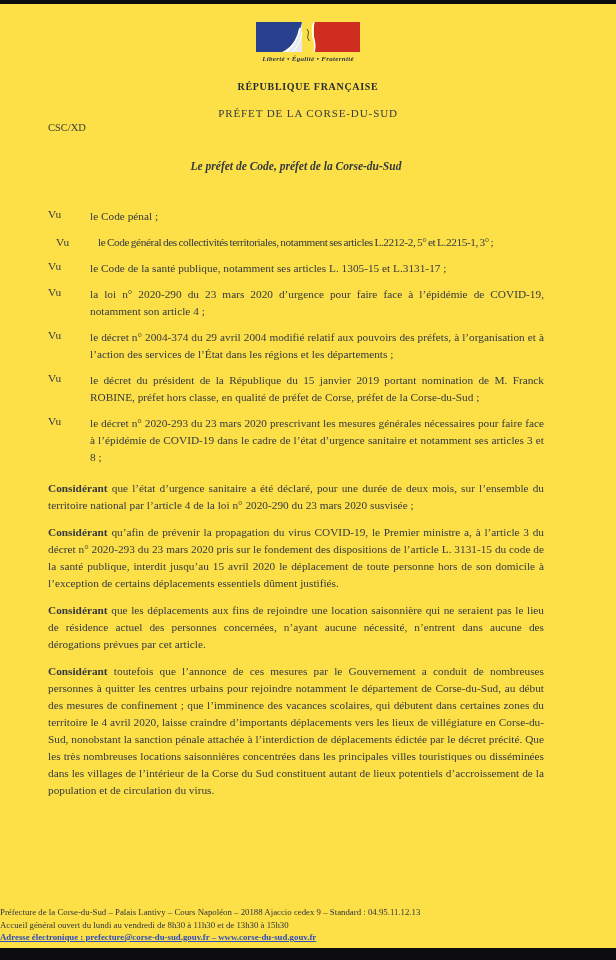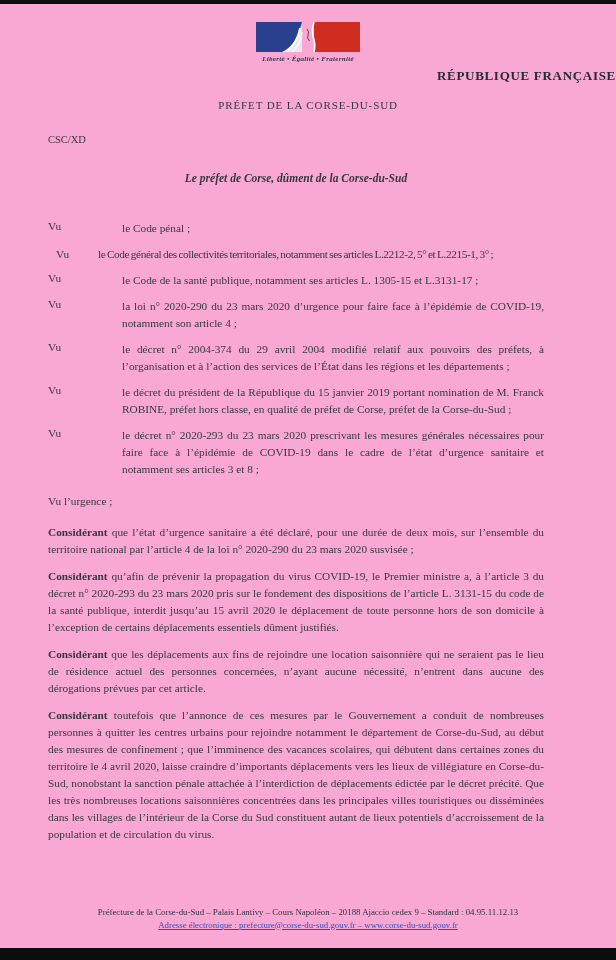--- a/index.html
+++ b/index.html
@@ -1,57 +1,57 @@
 <!DOCTYPE html>
 <html lang="fr"><head>
 <meta charset="utf-8">
 <style>
   html,body{margin:0;padding:0;background:#e8e8e8;}
   .page{
     position:relative;width:616px;height:960px;margin:0 auto;
-    background:#f9a8d4;overflow:hidden;
+    background:#fde047;overflow:hidden;
     font-family:"Liberation Serif","DejaVu Serif",serif;
     color:#35393f;font-size:11.3px;
   }
   .bar{position:absolute;left:0;width:100%;background:#0d0d10;}
   .bar-top{top:0;height:4px;}
   .bar-bottom{bottom:0;height:12px;z-index:5;}
 
   
   .doc-header{position:absolute;top:22px;left:0;width:100%;text-align:center;}
   .flag-svg{display:block;margin:0 auto;}
   .motto{margin-top:3px;font-size:7px;font-weight:bold;font-style:italic;letter-spacing:.3px;color:#2e3340;}
-  .republique{margin-top:5px;font-size:13px;font-weight:bold;letter-spacing:.7px;color:#262b33;text-align:right;}
+  .republique{margin-top:18px;font-size:10px;font-weight:bold;letter-spacing:.7px;color:#262b33;}
   .prefet{margin-top:15px;font-size:11px;letter-spacing:.9px;}
 
   
-  .content{position:absolute;top:134px;left:48px;width:496px;}
+  .content{position:absolute;top:122px;left:48px;width:496px;}
   .ref{font-size:10.5px;}
   .title{margin:15px 0 0;font-size:11.5px;font-weight:bold;text-align:justify;line-height:16px;}
   .subtitle{margin:27px 0 0;text-align:center;font-weight:bold;font-style:italic;font-size:11.5px;}
 
   .vu-list{margin-top:36px;}
   .vu-row{display:grid;grid-template-columns:42px 1fr;margin:0 0 9px;}
   .vu-label{font-weight:normal;}
-  .vu-text{text-align:justify;line-height:17px;margin-left:32px;}
+  .vu-text{text-align:justify;line-height:17px;}
   .vu-flat{margin:0 8px 9px;text-align:justify;line-height:17px;}
   .tight{letter-spacing:-.4px;word-spacing:-.8px;}
   .vu-label-inline{display:inline-block;width:42px;letter-spacing:0;word-spacing:0;}
   .vu-urgence{margin:15px 0 0;line-height:17px;}
 
   .considerant-list{margin-top:14px;}
   .considerant{margin:10px 0 0;text-align:justify;line-height:17px;}
   .considerant b{font-weight:bold;}
 
   
   .doc-footer{
-    position:absolute;top:906px;left:0;width:100%;text-align:center;
+    position:absolute;top:906px;left:0;width:100%;
     font-size:8.8px;line-height:12.5px;color:#2e3340;
   }
-  .footer-link{color:#2f4cc0;text-decoration:underline;}
+  .footer-link{color:#2f4cc0;text-decoration:underline;font-weight:bold;}
 </style>
 </head>
 <body>
 
 <div class="page" style="--flag-blue: #28408e; --flag-red: #cf2d20; --link-blue: #2f4cc0;">
   <div class="bar bar-top"></div>
 
   <header class="doc-header">
     <div>
       <svg class="flag-svg" width="104" height="30" viewBox="0 0 104 30">
@@ -64,21 +64,21 @@
         <path d="M51,7 q2.5,3 1,6 q-1.5,3 1.5,6" stroke="#3c4250" stroke-width="0.9" fill="none"></path>
       </svg>
       <div class="motto">Liberté • Égalité • Fraternité</div>
       <div class="republique">RÉPUBLIQUE FRANÇAISE</div>
     </div>
     <div class="prefet">PRÉFET DE LA CORSE-DU-SUD</div>
   </header>
 
   <main class="content">
     <div class="ref">CSC/XD</div>
-    <p class="subtitle">Le préfet de Corse, dûment de la Corse-du-Sud</p>
+    <p class="subtitle">Le préfet de Code, préfet de la Corse-du-Sud</p>
 
     <div class="vu-list">
   <div class="vu-row">
     <span class="vu-label">Vu</span>
     <span class="vu-text">le Code pénal ;</span>
   </div>
 <p class="vu-flat tight"><span class="vu-label-inline">Vu</span>le Code général des collectivités territoriales, notamment ses articles L.2212-2, 5° et L.2215-1, 3° ;</p>
   <div class="vu-row">
     <span class="vu-label">Vu</span>
     <span class="vu-text">le Code de la santé publique, notamment ses articles L. 1305-15 et L.3131-17 ;</span>
@@ -97,32 +97,32 @@
   <div class="vu-row">
     <span class="vu-label">Vu</span>
     <span class="vu-text">le décret du président de la République du 15 janvier 2019 portant nomination de M. Franck ROBINE, préfet hors classe, en qualité de préfet de Corse, préfet de la Corse-du-Sud ;</span>
   </div>
 
   <div class="vu-row">
     <span class="vu-label">Vu</span>
     <span class="vu-text">le décret n° 2020-293 du 23 mars 2020 prescrivant les mesures générales nécessaires pour faire face à l’épidémie de COVID-19 dans le cadre de l’état d’urgence sanitaire et notamment ses articles 3 et 8 ;</span>
   </div>
 </div>
-    <p class="vu-urgence">Vu l’urgence ;</p>
 
     <div class="considerant-list">
   <p class="considerant"><b>Considérant</b><span> que l’état d’urgence sanitaire a été déclaré, pour une durée de deux mois, sur l’ensemble du territoire national par l’article 4 de la loi n° 2020-290 du 23 mars 2020 susvisée ;</span></p>
 
   <p class="considerant"><b>Considérant</b><span> qu’afin de prévenir la propagation du virus COVID-19, le Premier ministre a, à l’article 3 du décret n° 2020-293 du 23 mars 2020 pris sur le fondement des dispositions de l’article L. 3131-15 du code de la santé publique, interdit jusqu’au 15 avril 2020 le déplacement de toute personne hors de son domicile à l’exception de certains déplacements essentiels dûment justifiés.</span></p>
 
   <p class="considerant"><b>Considérant</b><span> que les déplacements aux fins de rejoindre une location saisonnière qui ne seraient pas le lieu de résidence actuel des personnes concernées, n’ayant aucune nécessité, n’entrent dans aucune des dérogations prévues par cet article.</span></p>
 
   <p class="considerant"><b>Considérant</b><span> toutefois que l’annonce de ces mesures par le Gouvernement a conduit de nombreuses personnes à quitter les centres urbains pour rejoindre notamment le département de Corse-du-Sud, au début des mesures de confinement ; que l’imminence des vacances scolaires, qui débutent dans certaines zones du territoire le 4 avril 2020, laisse craindre d’importants déplacements vers les lieux de villégiature en Corse-du-Sud, nonobstant la sanction pénale attachée à l’interdiction de déplacements édictée par le décret précité. Que les très nombreuses locations saisonnières concentrées dans les principales villes touristiques ou disséminées dans les villages de l’intérieur de la Corse du Sud constituent autant de lieux potentiels d’accroissement de la population et de circulation du virus.</span></p>
 </div>
   </main>
 
   <footer class="doc-footer">
     <div>Préfecture de la Corse-du-Sud – Palais Lantivy – Cours Napoléon – 20188 Ajaccio cedex 9 – Standard : 04.95.11.12.13</div>
+    <div>Accueil général ouvert du lundi au vendredi de 8h30 à 11h30 et de 13h30 à 15h30</div>
     <div class="footer-link">Adresse électronique : prefecture@corse-du-sud.gouv.fr – www.corse-du-sud.gouv.fr</div>
   </footer>
 
   <div class="bar bar-bottom"></div>
 </div>
 
 </body></html>

